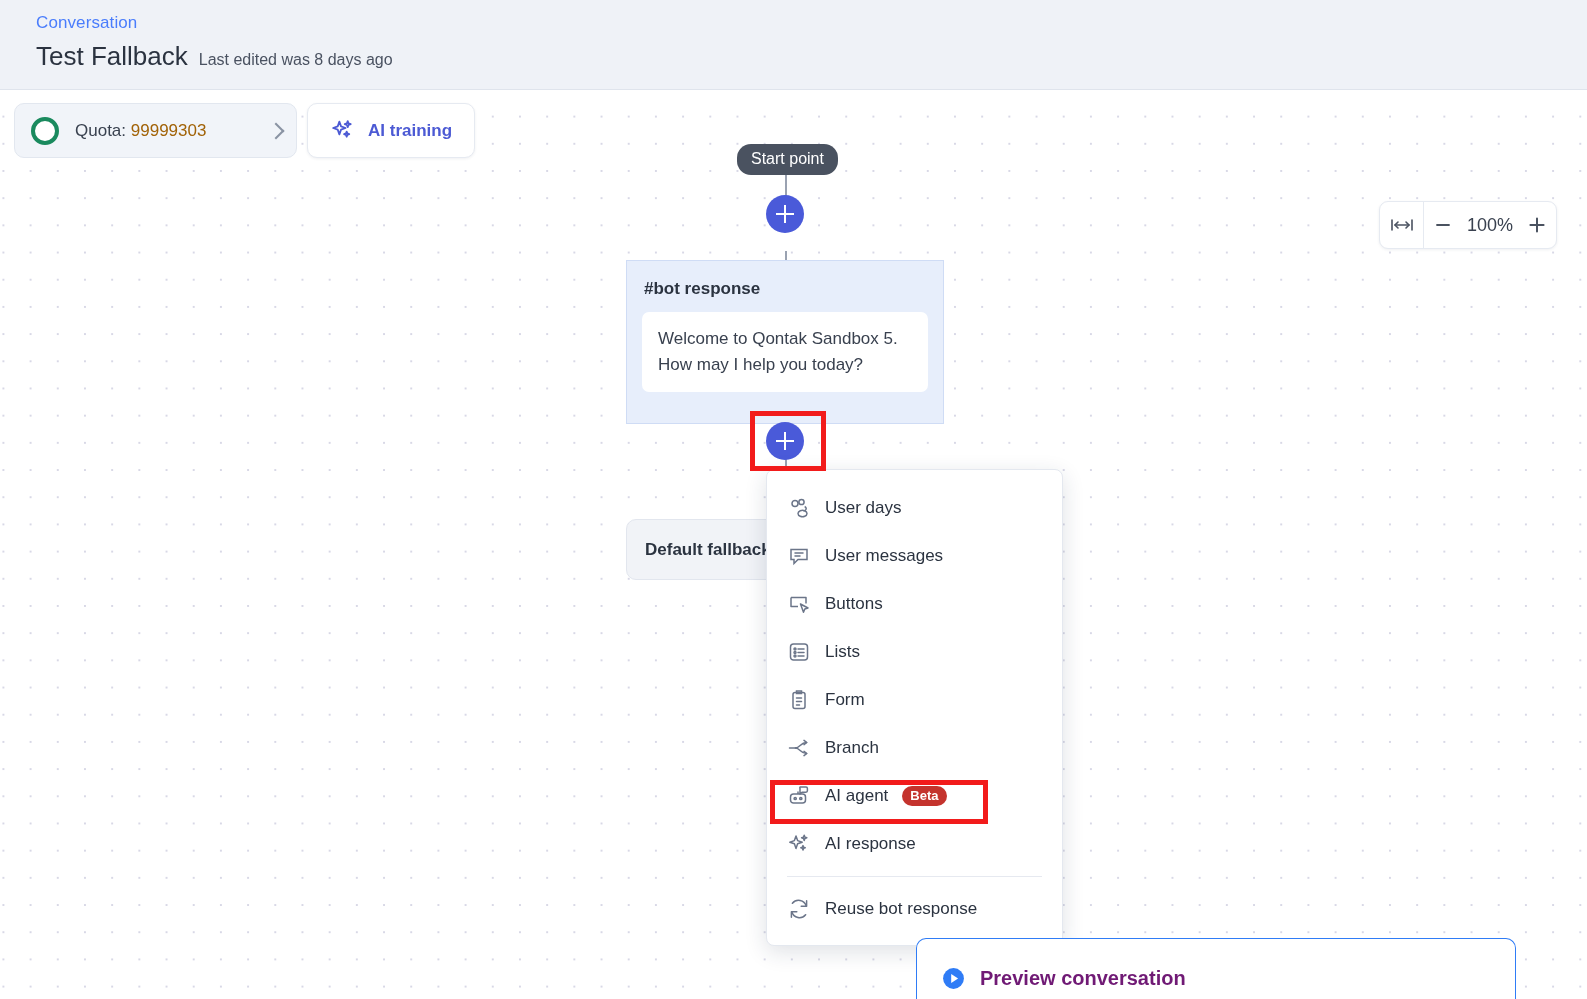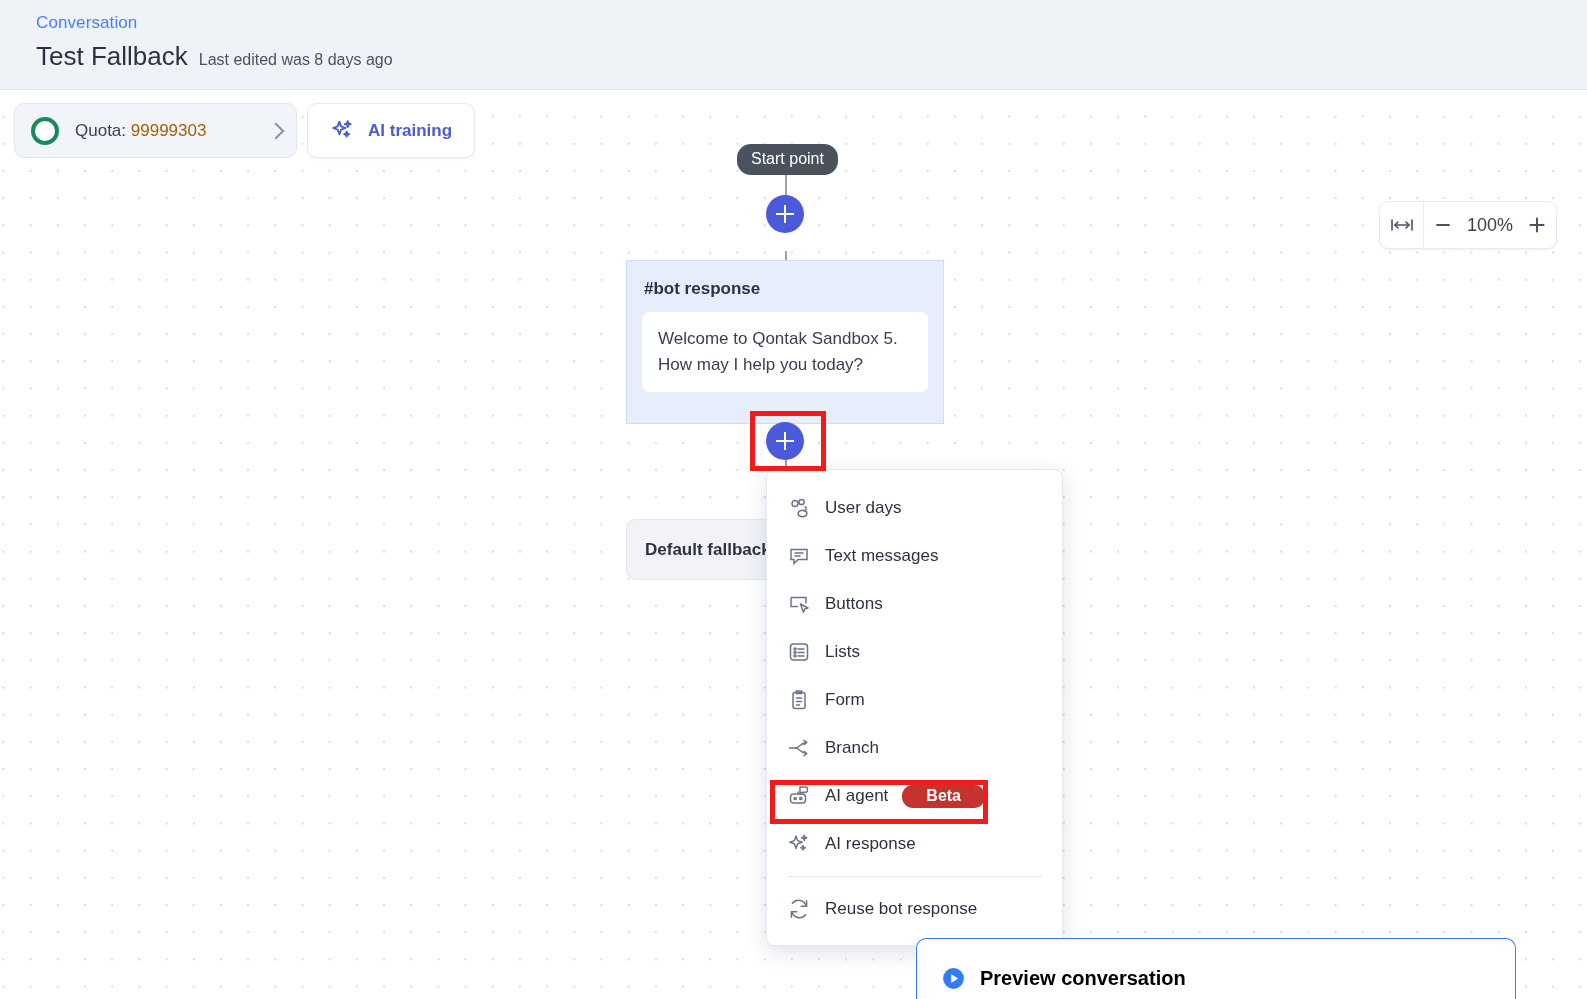--- a/index.html
+++ b/index.html
@@ -277,24 +277,24 @@
     white-space: nowrap;
   }
   .menu-sep {
     height: 1px;
     background: #e6e9f0;
     margin: 8px 20px 8px;
   }
   .badge-beta {
     background: #c4332d;
     color: #ffffff;
-    font-size: 16px;
+    font-size: 13px;
     font-weight: bold;
     border-radius: 11px;
-    padding: 3px 24px 4px;
+    padding: 3px 8px 4px;
     line-height: 1;
   }
   .icon { flex: none; display: block; }
 
   
   .hl {
     position: absolute;
     border: 5px solid #f21b1b;
     pointer-events: none;
   }
@@ -313,21 +313,21 @@
     border-radius: 10px 10px 0 0;
     display: flex;
     align-items: center;
     padding: 0 24px;
     gap: 14px;
     cursor: pointer;
   }
   .preview-panel .pv-label {
     font-size: 20px;
     font-weight: bold;
-    color: #000000;
+    color: #701a75;
   }
 </style>
 </head>
 <body>
 
 <div class="app">
 
   <div class="header">
     <div class="breadcrumb">Conversation</div>
     <div class="title-row">
@@ -407,21 +407,21 @@
         <span class="mi-label">User days</span>
       </div>
 
       <div class="menu-item">
         <span>
           <svg class="icon" width="24" height="24" viewBox="0 0 24 24" fill="none" stroke="#6b7589" stroke-width="1.5" stroke-linecap="round">
             <path d="M4 5.5 h16 v10 h-9 l-4 4 v-4 H4 Z"></path>
             <path d="M8 9 h8 M8 12 h5"></path>
           </svg>
         </span>
-        <span class="mi-label">Text messages</span>
+        <span class="mi-label">User messages</span>
       </div>
 
       <div class="menu-item">
         <span>
           <svg class="icon" width="24" height="24" viewBox="0 0 24 24" fill="none" stroke="#6b7589" stroke-width="1.5" stroke-linejoin="round">
             <path d="M4 5.5 h15 v6"></path>
             <path d="M4 5.5 v9 h7"></path>
             <path d="M13.5 12 l7.5 4 -3.2 1 -1.3 3.2 Z"></path>
           </svg>
         </span>

